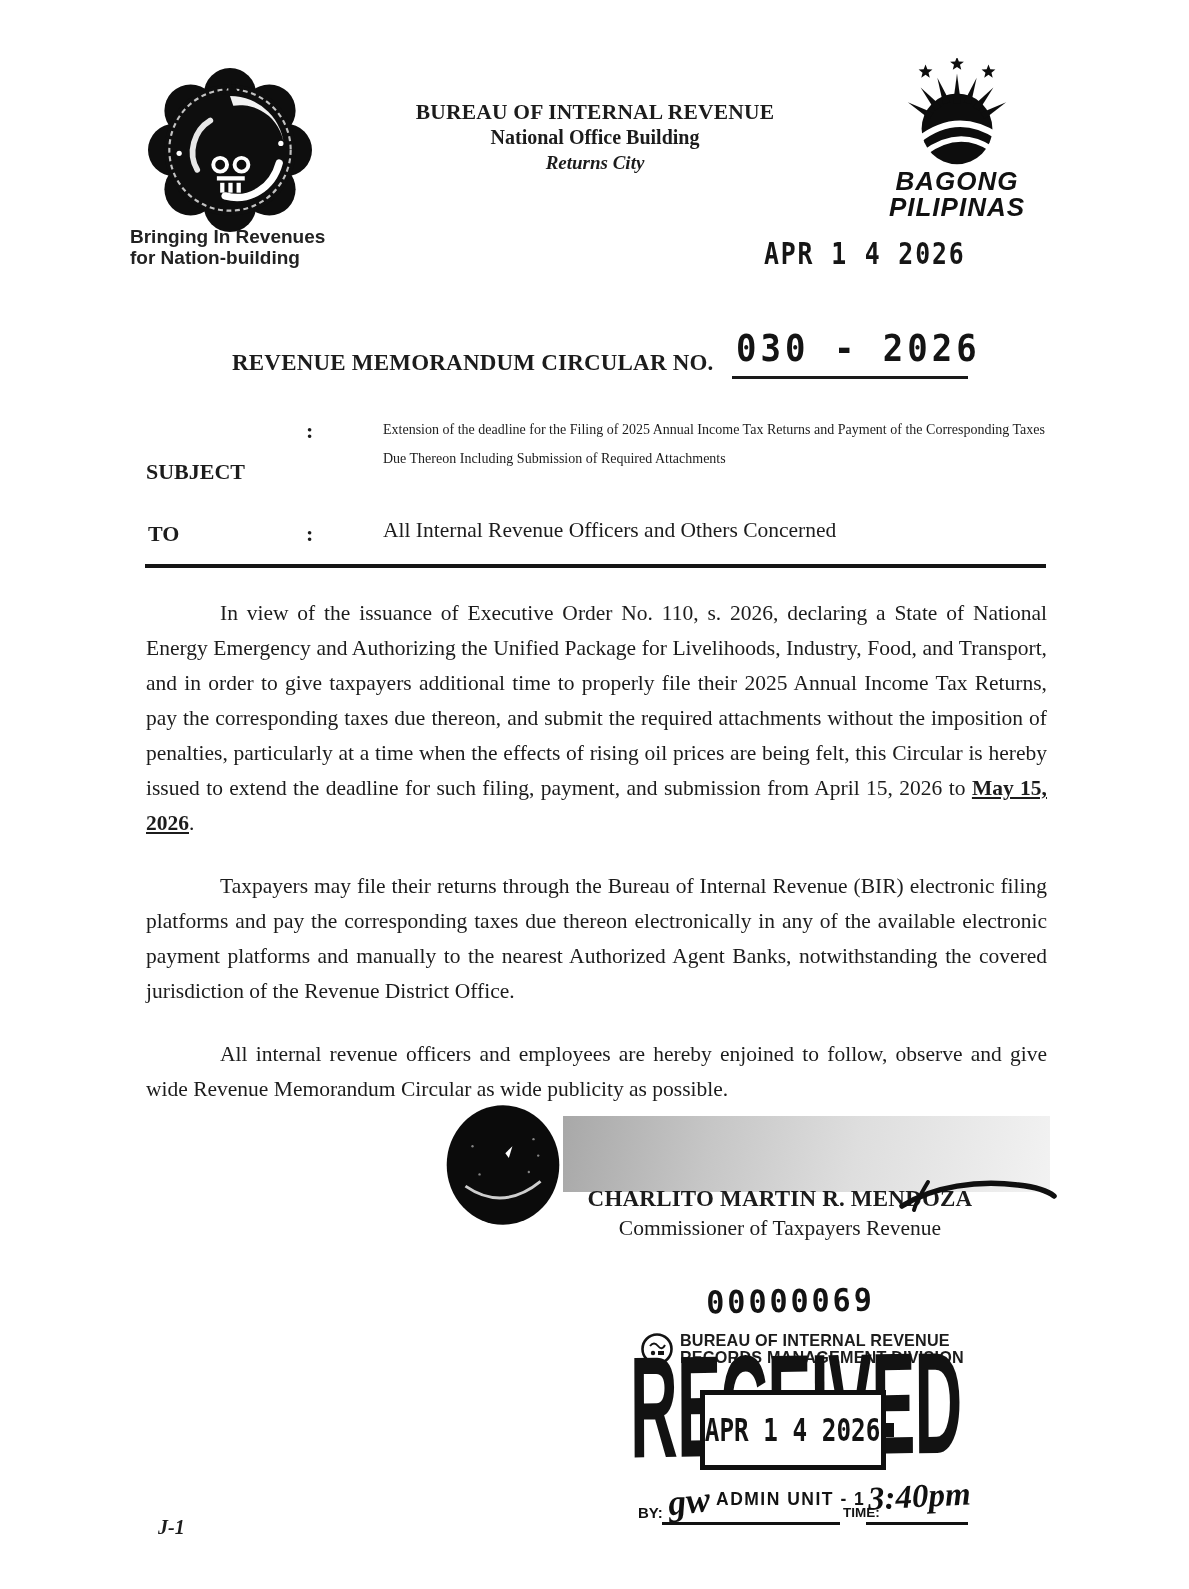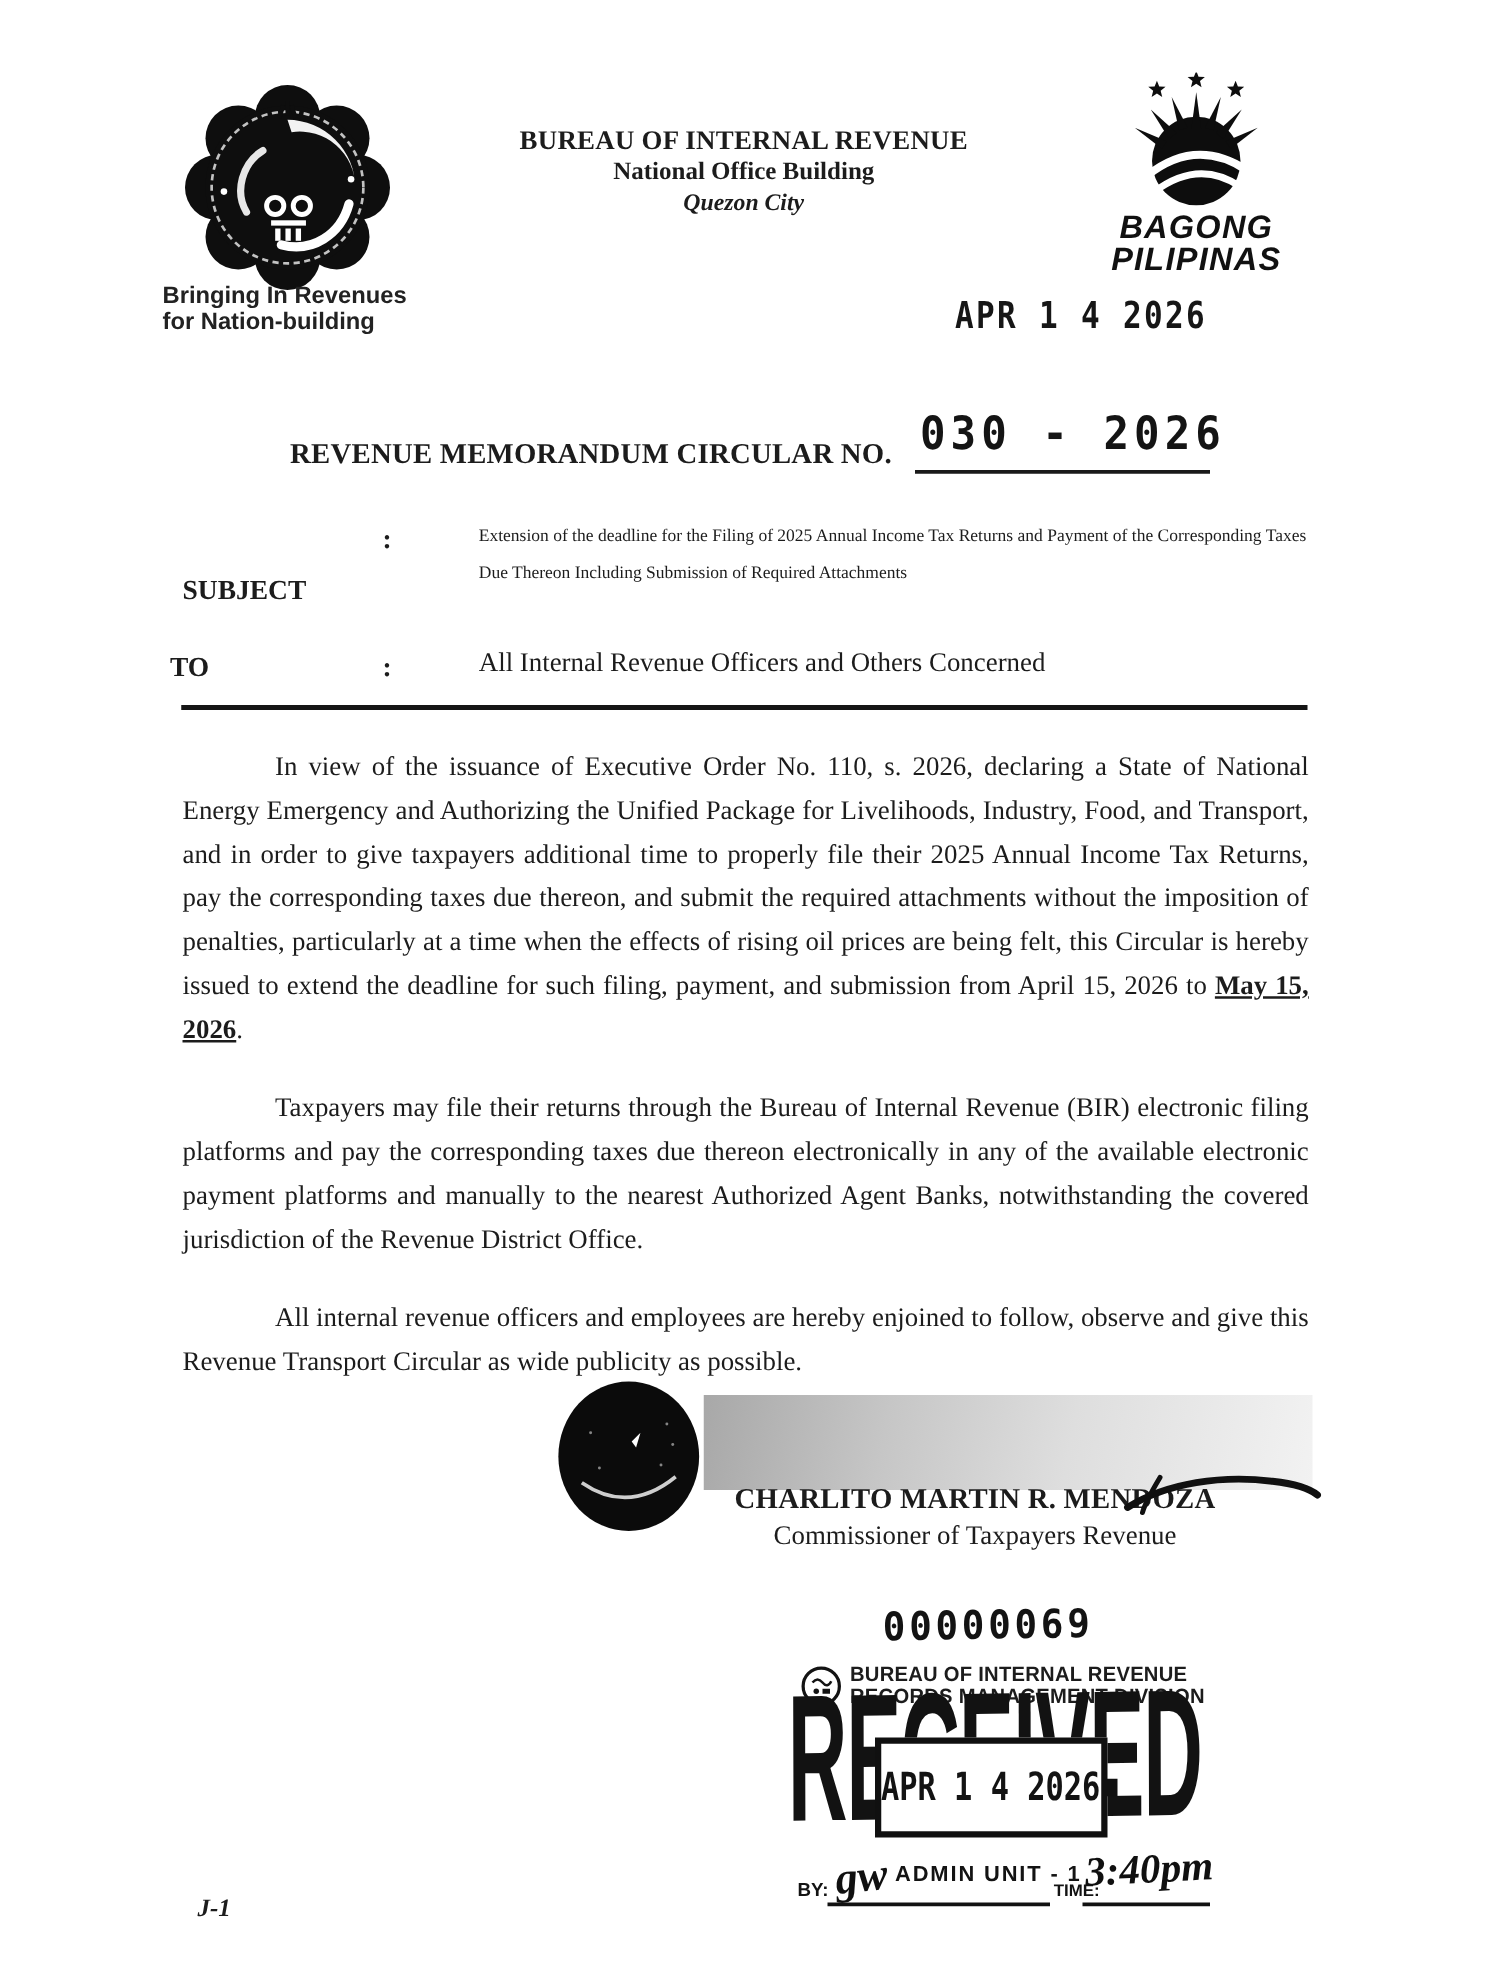--- a/index.html
+++ b/index.html
@@ -58,21 +58,21 @@
 
   
   .meta-label{font-weight:700;font-size:22px;}
   .meta-colon{font-weight:700;font-size:22px;}
   #subject-label{left:146px;top:418px;margin-top:41px;}
   #subject-colon{left:306px;top:418px;}
   #subject-text{
     left:383px;top:415px;width:662px;
     font-size:14px;line-height:29px;text-align:justify;
   }
-  #to-label{left:136px;top:521px;font-family:Liberation Serif, serif;}
+  #to-label{left:148px;top:521px;font-family:Liberation Serif, serif;}
   #to-colon{left:306px;top:521px;}
   #to-text{left:383px;top:518px;width:662px;font-size:21.5px;}
 
   #header-divider{left:145px;top:564px;width:901px;border-bottom:4px solid #151515;}
 
   
   #body-block{left:146px;top:596px;width:901px;}
   #body-block p{
     margin:0 0 28px 0;
     font-size:21.5px;line-height:35px;
@@ -182,21 +182,21 @@
     <path d="M46,16 l2,-6 M50,15 l0,-7 M54,16 l-2,-6" stroke="#0e0e0e" stroke-width="2"></path>
   </svg>
   <div id="seal-caption" class="abs">
     <div>Bringing In Revenues</div>
     <div>for Nation-building</div>
   </div>
 
   <div id="office-block" class="abs">
     <div class="l3">BUREAU OF INTERNAL REVENUE</div>
     <div class="l4">National Office Building</div>
-    <div class="l5">Quezon City</div>
+    <div class="l5">Returns City</div>
   </div>
 
   <svg id="bagong-logo" class="abs" viewBox="0 0 140 120" aria-hidden="true">
     <g fill="#0d0d0d">
       <polygon transform="translate(38,14) scale(1.05)" points="0,-7 1.8,-2.4 6.7,-2.2 2.9,0.9 4.1,5.7 0,3 -4.1,5.7 -2.9,0.9 -6.7,-2.2 -1.8,-2.4"></polygon>
       <polygon transform="translate(70,6) scale(1.05)" points="0,-7 1.8,-2.4 6.7,-2.2 2.9,0.9 4.1,5.7 0,3 -4.1,5.7 -2.9,0.9 -6.7,-2.2 -1.8,-2.4"></polygon>
       <polygon transform="translate(102,14) scale(1.05)" points="0,-7 1.8,-2.4 6.7,-2.2 2.9,0.9 4.1,5.7 0,3 -4.1,5.7 -2.9,0.9 -6.7,-2.2 -1.8,-2.4"></polygon>
       <circle cx="70" cy="72" r="36"></circle>
       <polygon points="70,16 66,46 74,46"></polygon>
       <polygon points="20,45 42,62 46,56"></polygon>
@@ -226,21 +226,21 @@
 
   <div id="to-label" class="abs meta-label">TO</div>
   <div id="to-colon" class="abs meta-colon">:</div>
   <div id="to-text" class="abs">All Internal Revenue Officers and Others Concerned</div>
 
   <div id="header-divider" class="abs"></div>
 
   <div id="body-block" class="abs">
     <p><span>In view of the issuance of Executive Order No. 110, s. 2026, declaring a State of National Energy Emergency and Authorizing the Unified Package for Livelihoods, Industry, Food, and Transport, and in order to give taxpayers additional time to properly file their 2025 Annual Income Tax Returns, pay the corresponding taxes due thereon, and submit the required attachments without the imposition of penalties, particularly at a time when the effects of rising oil prices are being felt, this Circular is hereby issued to extend the deadline for such filing, payment, and submission from April 15, 2026 to </span><span class="deadline">May 15, 2026</span><span>.</span></p>
     <p>Taxpayers may file their returns through the Bureau of Internal Revenue (BIR) electronic filing platforms and pay the corresponding taxes due thereon electronically in any of the available electronic payment platforms and manually to the nearest Authorized Agent Banks, notwithstanding the covered jurisdiction of the Revenue District Office.</p>
-    <p>All internal revenue officers and employees are hereby enjoined to follow, observe and give this Revenue Transport Circular as wide publicity as possible.</p>
+    <p>All internal revenue officers and employees are hereby enjoined to follow, observe and give wide Revenue Memorandum Circular as wide publicity as possible.</p>
   </div>
 
   <svg id="sign-seal" class="abs" viewBox="0 0 100 104" aria-hidden="true">
     <ellipse cx="50" cy="52" rx="48" ry="51" fill="#0b0b0b"></ellipse>
     <path d="M18,70 Q50,92 82,66" fill="none" stroke="#ffffff" stroke-width="2.5" opacity=".8"></path>
     <polygon points="52,42 58,36 55,46" fill="#ffffff"></polygon>
     <g fill="#ffffff" opacity=".5" font-size="5" font-family="Liberation Sans, sans-serif">
       <circle cx="76" cy="30" r="1"></circle>
         <circle cx="80" cy="44" r="1"></circle>
         <circle cx="24" cy="36" r="1"></circle>

